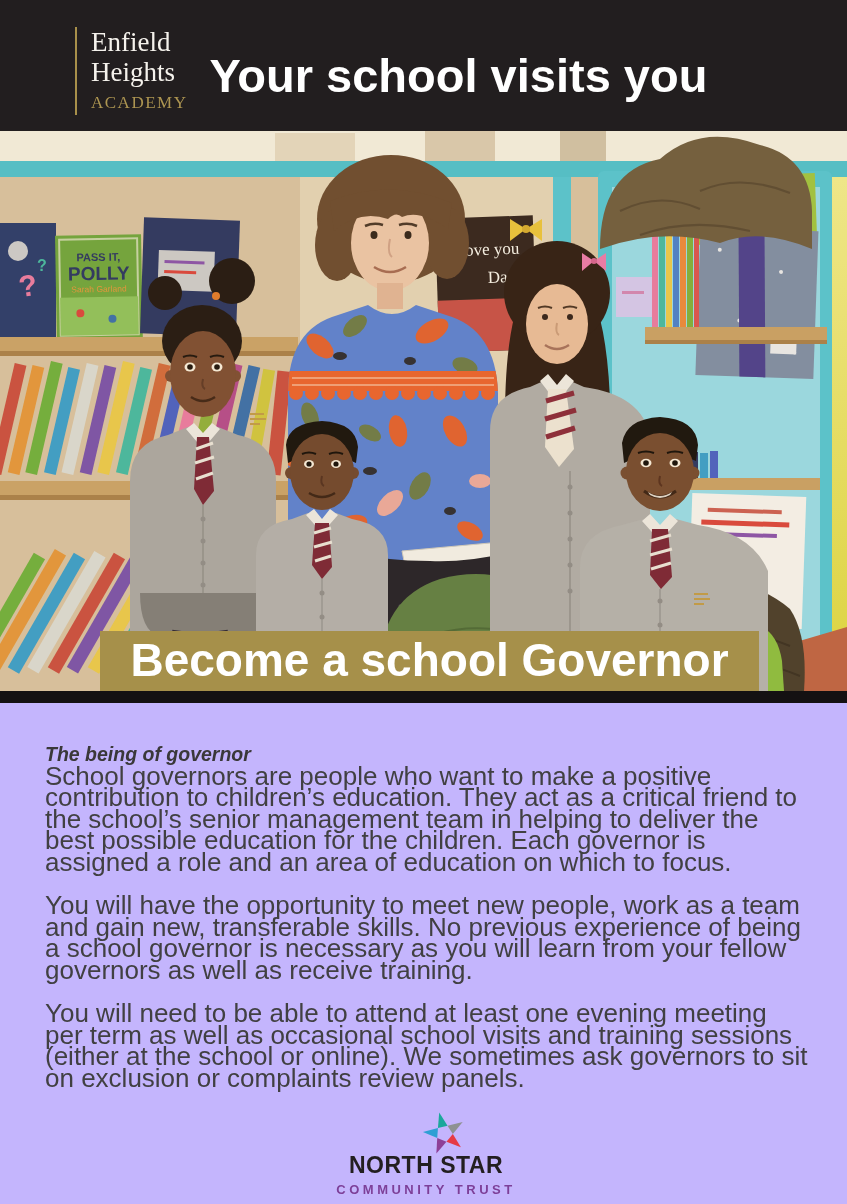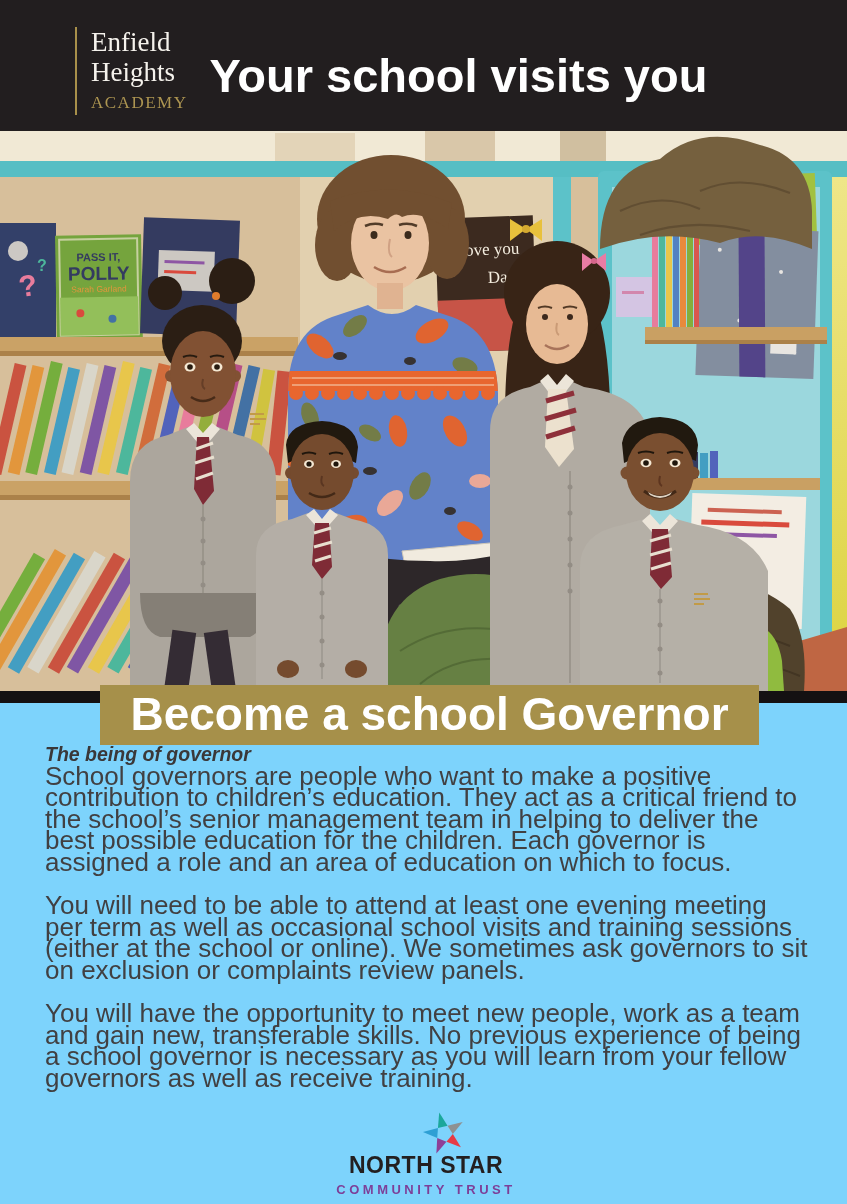--- a/index.html
+++ b/index.html
@@ -1,19 +1,19 @@
 <!DOCTYPE html>
 <html><head>
 <meta charset="utf-8">
 <style>
   * { margin:0; padding:0; box-sizing:border-box; }
   html,body { background:#ffffff; }
   .page {
     position:relative; width:847px; height:1204px; margin:0 auto;
-    background:#7dd3fc; overflow:hidden;
+    background:#c4b5fd; overflow:hidden;
     font-family:"Liberation Sans", sans-serif;
   }
   
   .header {
     height:131px; background:#221e1f;
     display:flex; align-items:flex-start;
     padding-left:75px;
   }
   .logo { display:flex; margin-top:27px; }
   .logo-rule { width:2px; height:88px; background:#a8904a; margin-right:14px; }
@@ -27,21 +27,21 @@
   }
   .page-title {
     color:#ffffff; font-size:47px; font-weight:bold; letter-spacing:0;
     margin-left:22px; margin-top:48px; white-space:nowrap;
   }
   
   .photo { width:847px; height:560px; background:#d6c09f; font-size:0; }
   .black-strip { width:847px; height:12px; background:#141112; }
   
   .banner {
-    position:absolute; left:100px; top:685px; width:659px; height:60px;
+    position:absolute; left:100px; top:631px; width:659px; height:60px;
     background:#a6904a; color:#ffffff; font-weight:bold; font-size:46px;
     text-align:center; line-height:59px; z-index:5; white-space:nowrap;
   }
   
   .content { padding:41px 40px 0 45px; color:#414042; }
   .headline {
     width:760px; font-weight:bold; font-style:italic; font-size:22px;
     line-height:27px; color:#3a3839; margin-bottom:17px;
   }
   .headline .hl1 { text-align:justify; text-align-last:justify; }
@@ -468,22 +468,22 @@
 
   <div class="black-strip"></div>
 
   <div class="banner">
     <span>Become a school Governor</span>
   </div>
 
   <div class="content">
     <div class="role-heading">The being of governor</div>
     <p class="first">School governors are people who want to make a positive contribution to children’s education. They act as a critical friend to the school’s senior management team in helping to deliver the best possible education for the children. Each governor is assigned a role and an area of education on which to focus.</p>
+    <p>You will have the opportunity to meet new people, work as a team and gain new, transferable skills. No previous experience of being a school governor is necessary as you will learn from your fellow governors as well as receive training.</p>
     <p>You will need to be able to attend at least one evening meeting per term as well as occasional school visits and training sessions (either at the school or online). We sometimes ask governors to sit on exclusion or complaints review panels.</p>
-    <p>You will have the opportunity to meet new people, work as a team and gain new, transferable skills. No previous experience of being a school governor is necessary as you will learn from your fellow governors as well as receive training.</p>
 
     <div class="footer">
       <span class="star-wrap">
         <svg width="44" height="44" viewBox="0 0 94 94" xmlns="http://www.w3.org/2000/svg">
           <polygon points="36.2,36.4 38.9,3.4 56.7,31.3" fill="#1ba79b"></polygon>
           <polygon points="56.7,31.3 89.0,23.6 68.0,49.3" fill="#8e9192"></polygon>
           <polygon points="68.0,49.3 85.2,77.6 54.4,65.5" fill="#e63a45"></polygon>
           <polygon points="54.4,65.5 32.8,90.6 34.7,57.5" fill="#8e3f97"></polygon>
           <polygon points="34.7,57.5 4.1,44.8 36.2,36.4" fill="#2e9fd4"></polygon>
         </svg>

